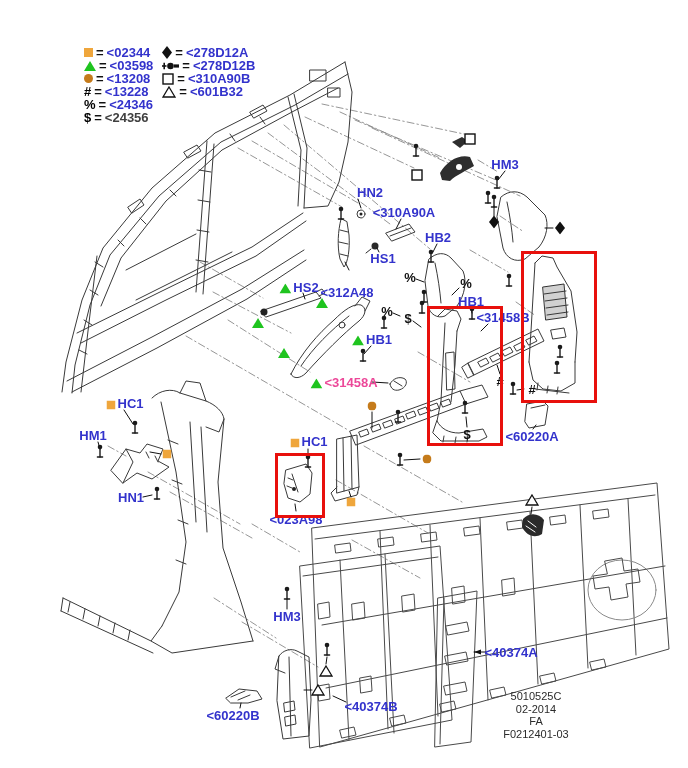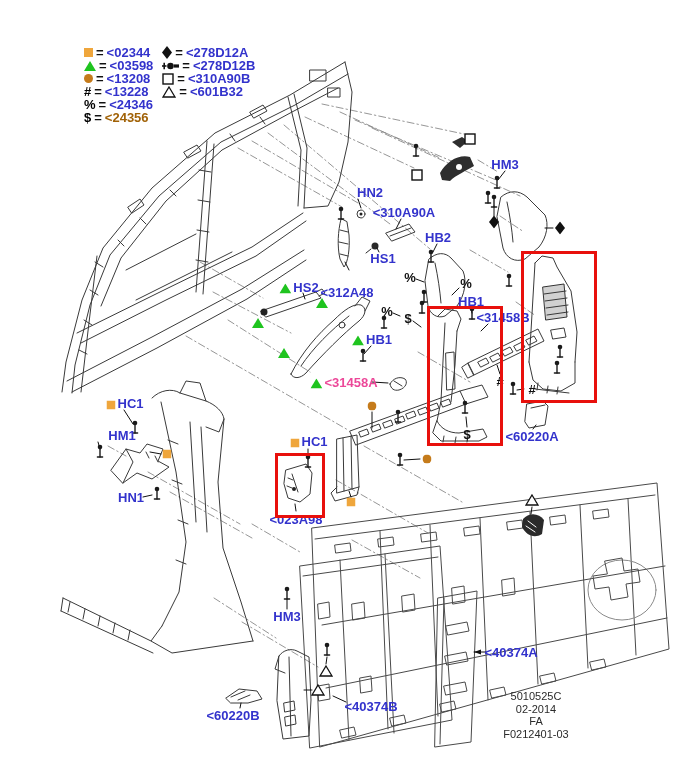--- a/index.html
+++ b/index.html
@@ -360,21 +360,21 @@
           <span class="legend-code" style="color:#3333cc">&lt;13228</span>
         </div>
         <div class="legend-row">
           <span class="">%</span>
           <span class="legend-eq">=</span>
           <span class="legend-code" style="color:#3333cc">&lt;24346</span>
         </div>
         <div class="legend-row">
           <span class="">$</span>
           <span class="legend-eq">=</span>
-          <span class="legend-code" style="color:#a16207">&lt;24356</span>
+          <span class="legend-code" style="color:#404040">&lt;24356</span>
         </div>
       </div>
     <div class="legend-col" id="legend-col2">
         <div class="legend-row">
           <span class="shape-glyph"><svg width="10" height="13">
               <polygon points="5,0 10,6.5 5,13 0,6.5" fill="#111"></polygon>
             </svg></span>
           <span class="legend-eq">=</span>
           <span class="legend-code" style="color:#3333cc">&lt;278D12A</span>
         </div>
@@ -457,21 +457,21 @@
     </div>
     <div class="part-label" style="left: 532px; top: 436px; color: rgb(51, 51, 204);">
       <span>&lt;60220A</span>
     </div>
     <div class="part-label" style="left: 125px; top: 403px; color: rgb(51, 51, 204);">
       <span class="shape-glyph"><svg width="9" height="9">
           <rect width="9" height="9" fill="#efa63c"></rect>
         </svg></span>
       <span>HC1</span>
     </div>
-    <div class="part-label" style="left: 93px; top: 435px; color: rgb(51, 51, 204); margin-left: 29px;">
+    <div class="part-label" style="left: 93px; top: 435px; color: rgb(51, 51, 204);">
       <span>HM1</span>
     </div>
     <div class="part-label" style="left: 131px; top: 497px; color: rgb(51, 51, 204);">
       <span>HN1</span>
     </div>
     <div class="part-label" style="left: 309px; top: 441px; color: rgb(51, 51, 204);">
       <span class="shape-glyph"><svg width="9" height="9">
           <rect width="9" height="9" fill="#efa63c"></rect>
         </svg></span>
       <span>HC1</span>

